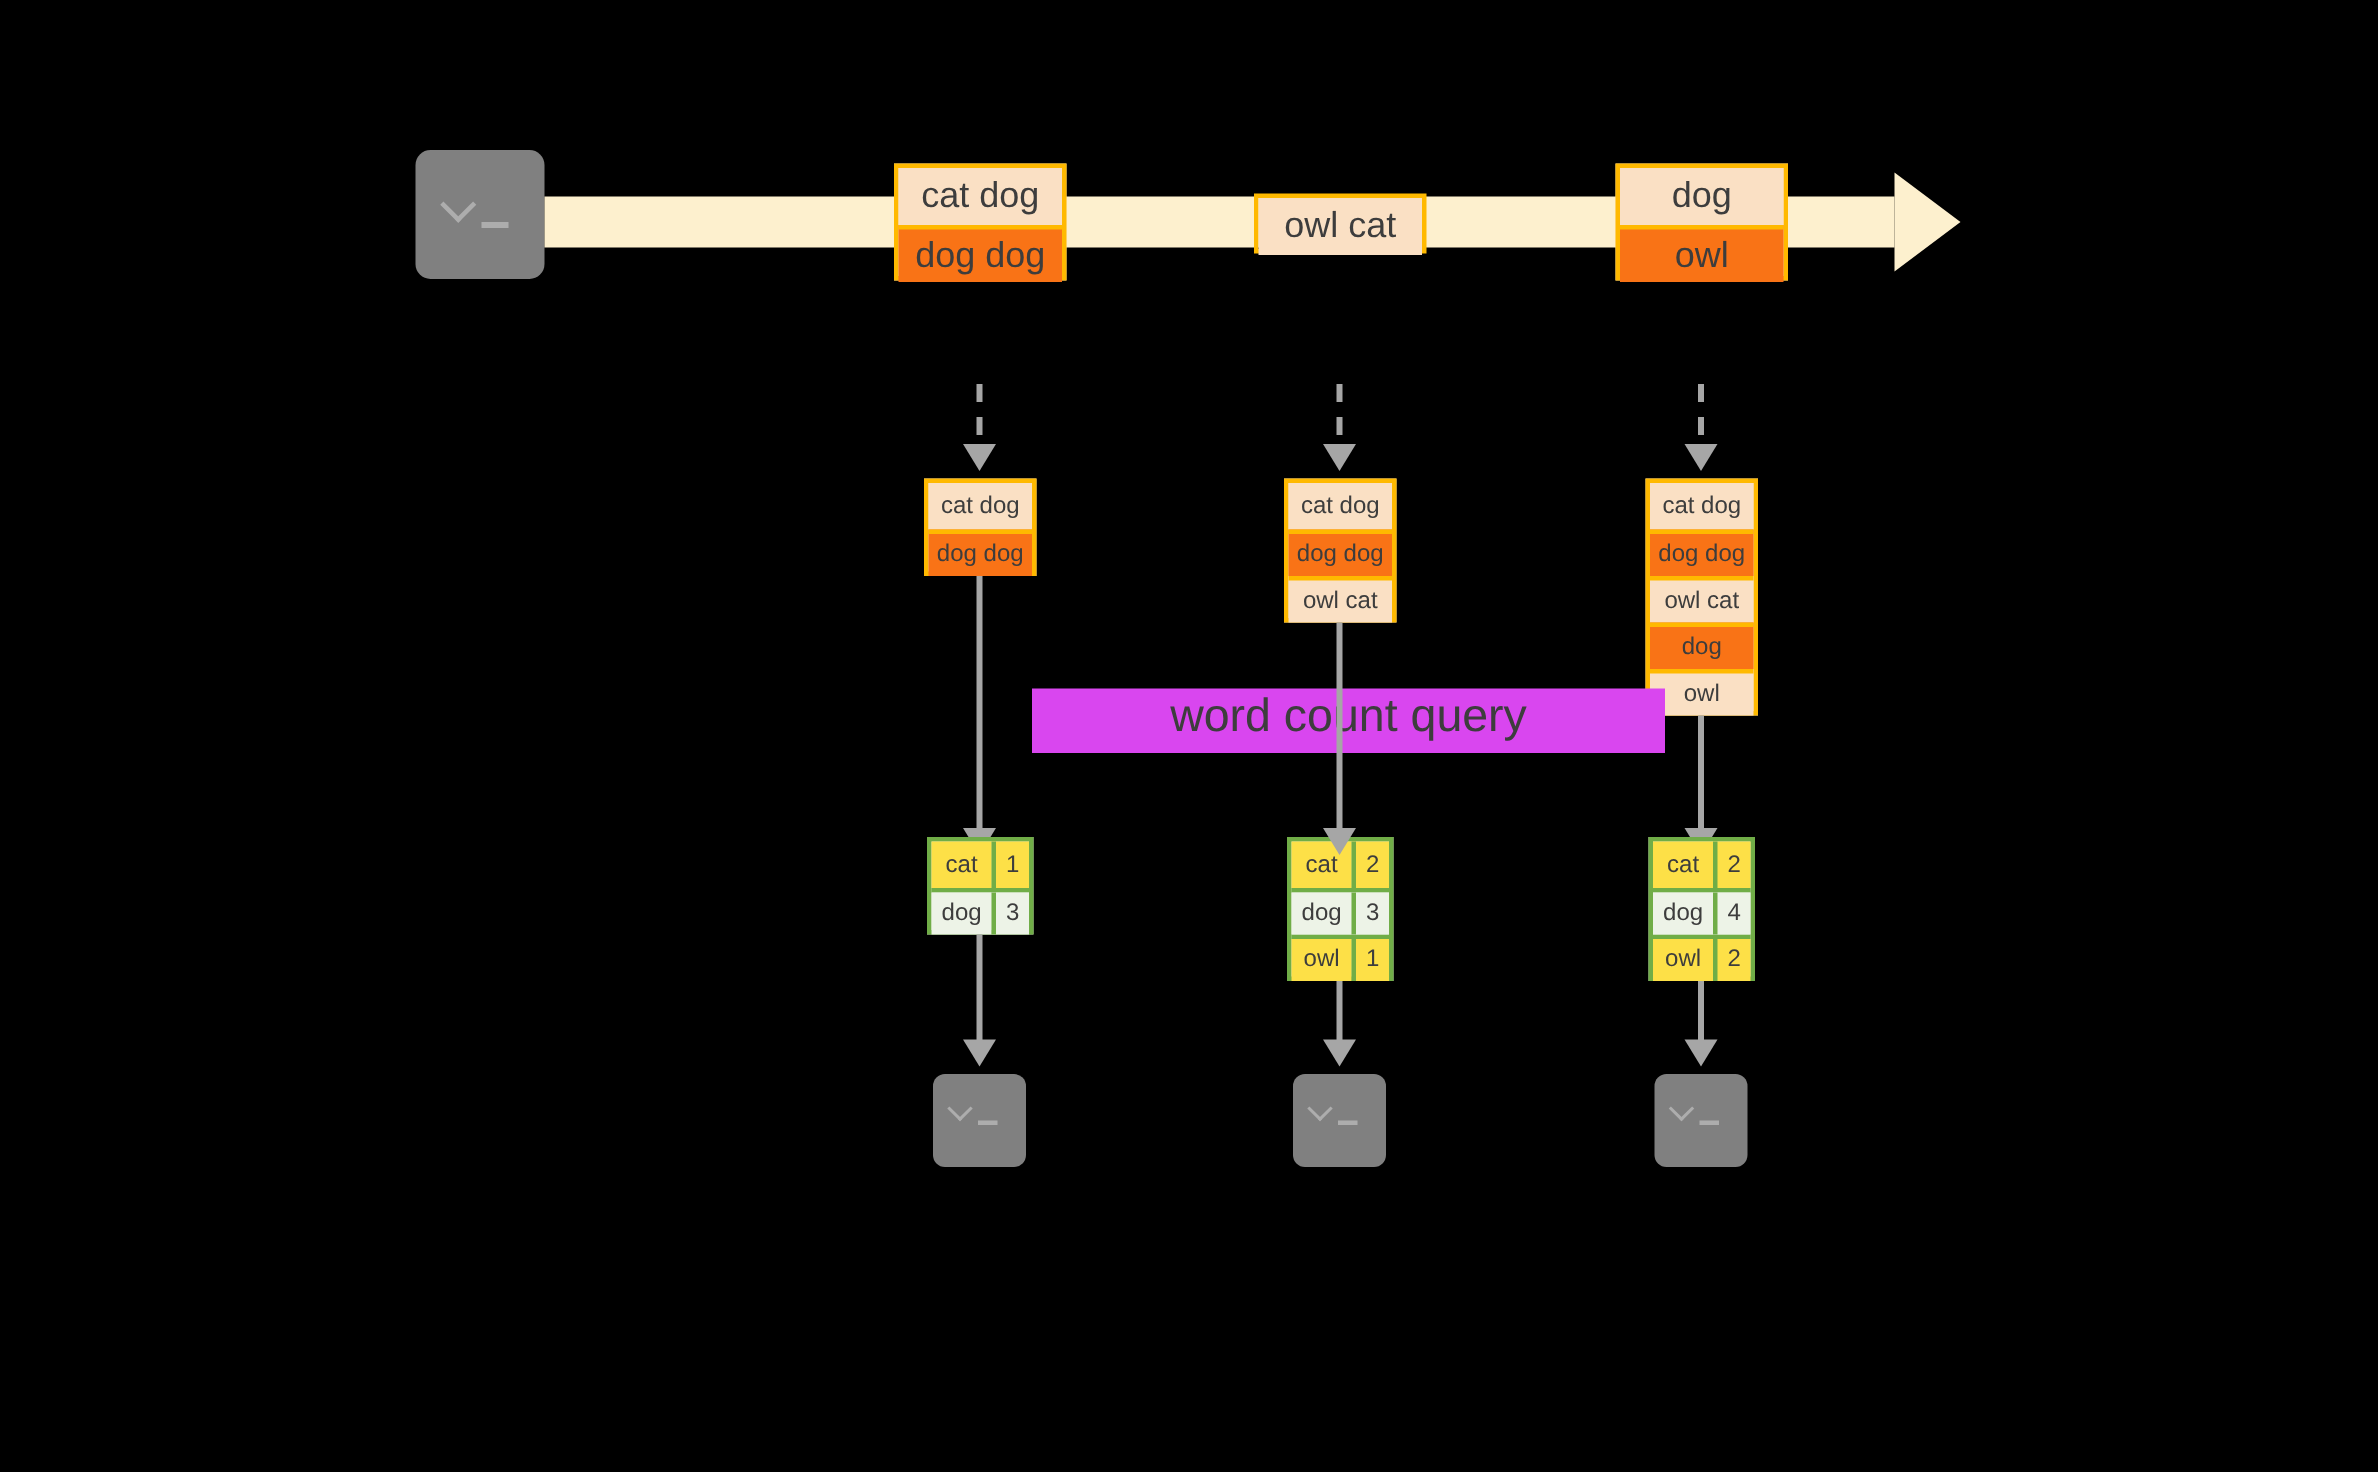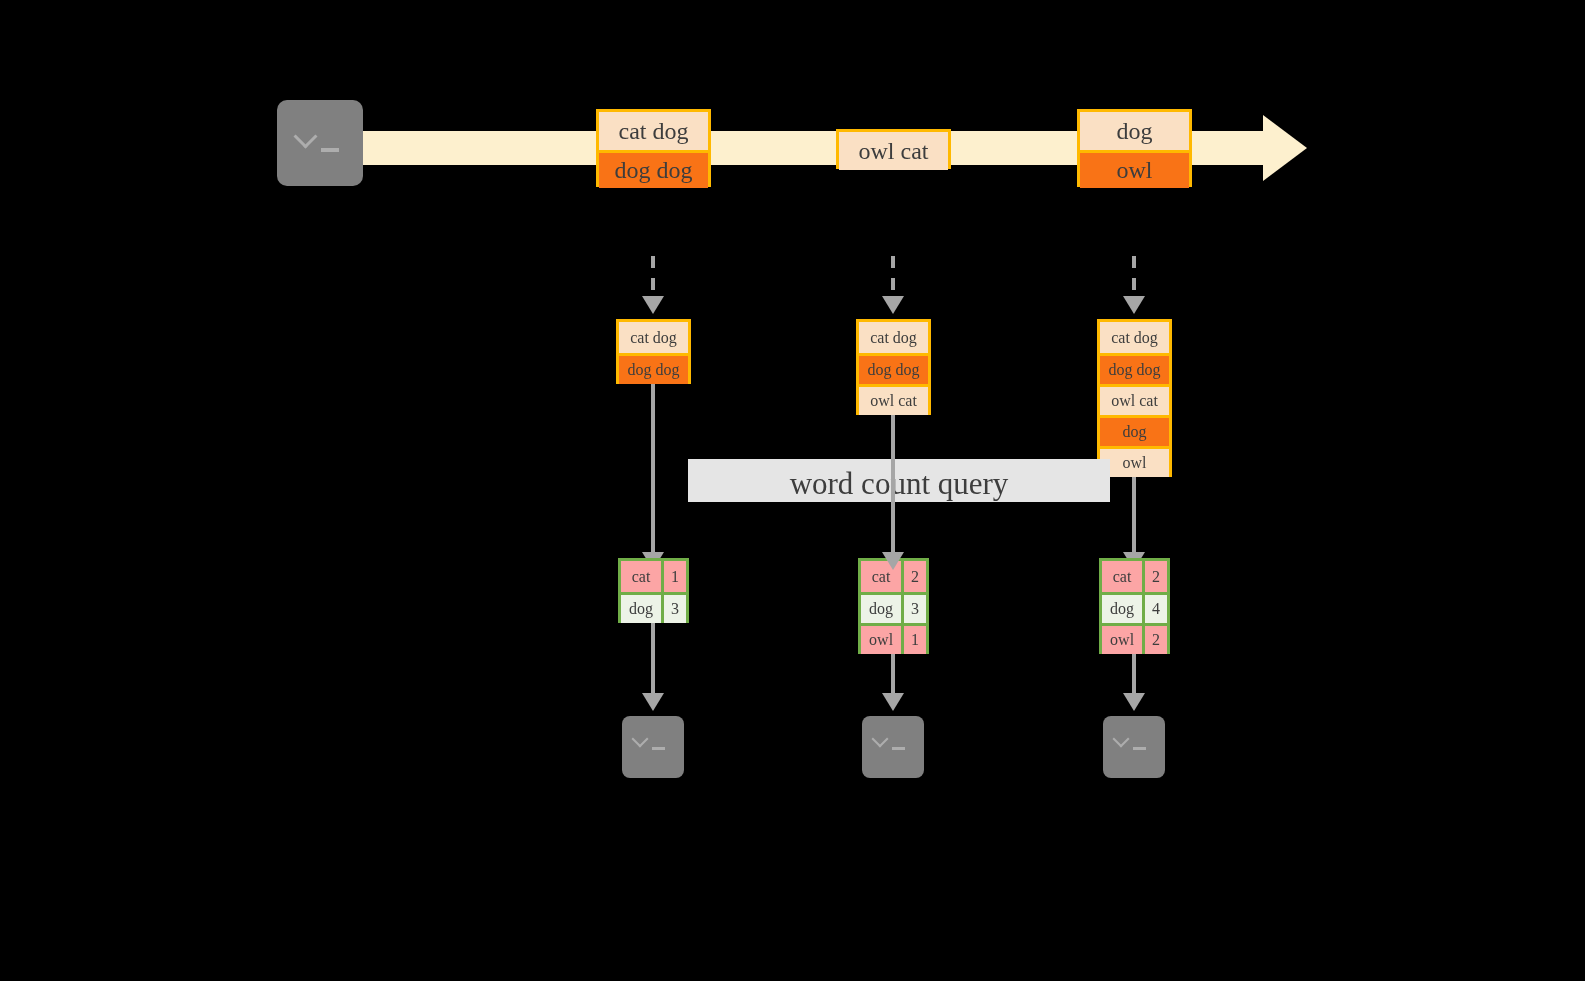--- a/index.html
+++ b/index.html
@@ -3,21 +3,21 @@
 <meta charset="utf-8">
 <title>Streaming Word Count Diagram</title>
 <style>
   html,body{margin:0;padding:0;background:#000;}
   body{
     width:1585px;height:981px;
     position:relative;overflow:hidden;
     font-family:"Liberation Sans", sans-serif;
     color:#333;
   }
-  .stage{position:absolute;left:0;top:0;width:1585px;height:736px;font-family:Liberation Serif, serif;}
+  .stage{position:absolute;left:0;top:0;width:1585px;height:736px;}
 
   
   .terminal{
     position:absolute;
     background:#808080;
     border-radius:10px;
     box-sizing:border-box;
   }
   .terminal .hatch{
     position:absolute;left:-10px;top:-10px;right:-10px;bottom:-10px;
@@ -87,21 +87,21 @@
     display:flex;height:31px;box-sizing:border-box;
   }
   .grow + .grow{border-top:3px solid #70ad47;}
   .gcell{
     box-sizing:border-box;
     display:flex;align-items:center;justify-content:center;
     font-size:16px;color:#3d3d3d;
   }
   .gcell.word{width:46px;}
   .gcell.cnt{width:28px;border-left:3px solid #70ad47;}
-  .grow.a .gcell{background:#fca5a5;}
+  .grow.a .gcell{background:#fde047;}
   .grow.b .gcell{background:#edf3e7;}
 
   
   .gline{
     position:absolute;
     width:4px;
     background:#a6a6a6;
   }
   .ghead{
     position:absolute;
@@ -114,22 +114,22 @@
     position:absolute;
     width:4px;
     background:repeating-linear-gradient(to bottom,
        #a6a6a6 0px,#a6a6a6 12px,
        rgba(0,0,0,0) 12px,rgba(0,0,0,0) 22px);
   }
 
   
   .query-band{
     position:absolute;
-    background:#e5e5e5;
-    display:flex;align-items:flex-end;justify-content:center;
+    background:#d946ef;
+    display:flex;align-items:flex-start;justify-content:center;
   }
   .query-band span{
     font-size:31px;color:#3d3d3d;white-space:nowrap;
   }
 </style>
 </head>
 <body>
 
 <div class="stage">
 

